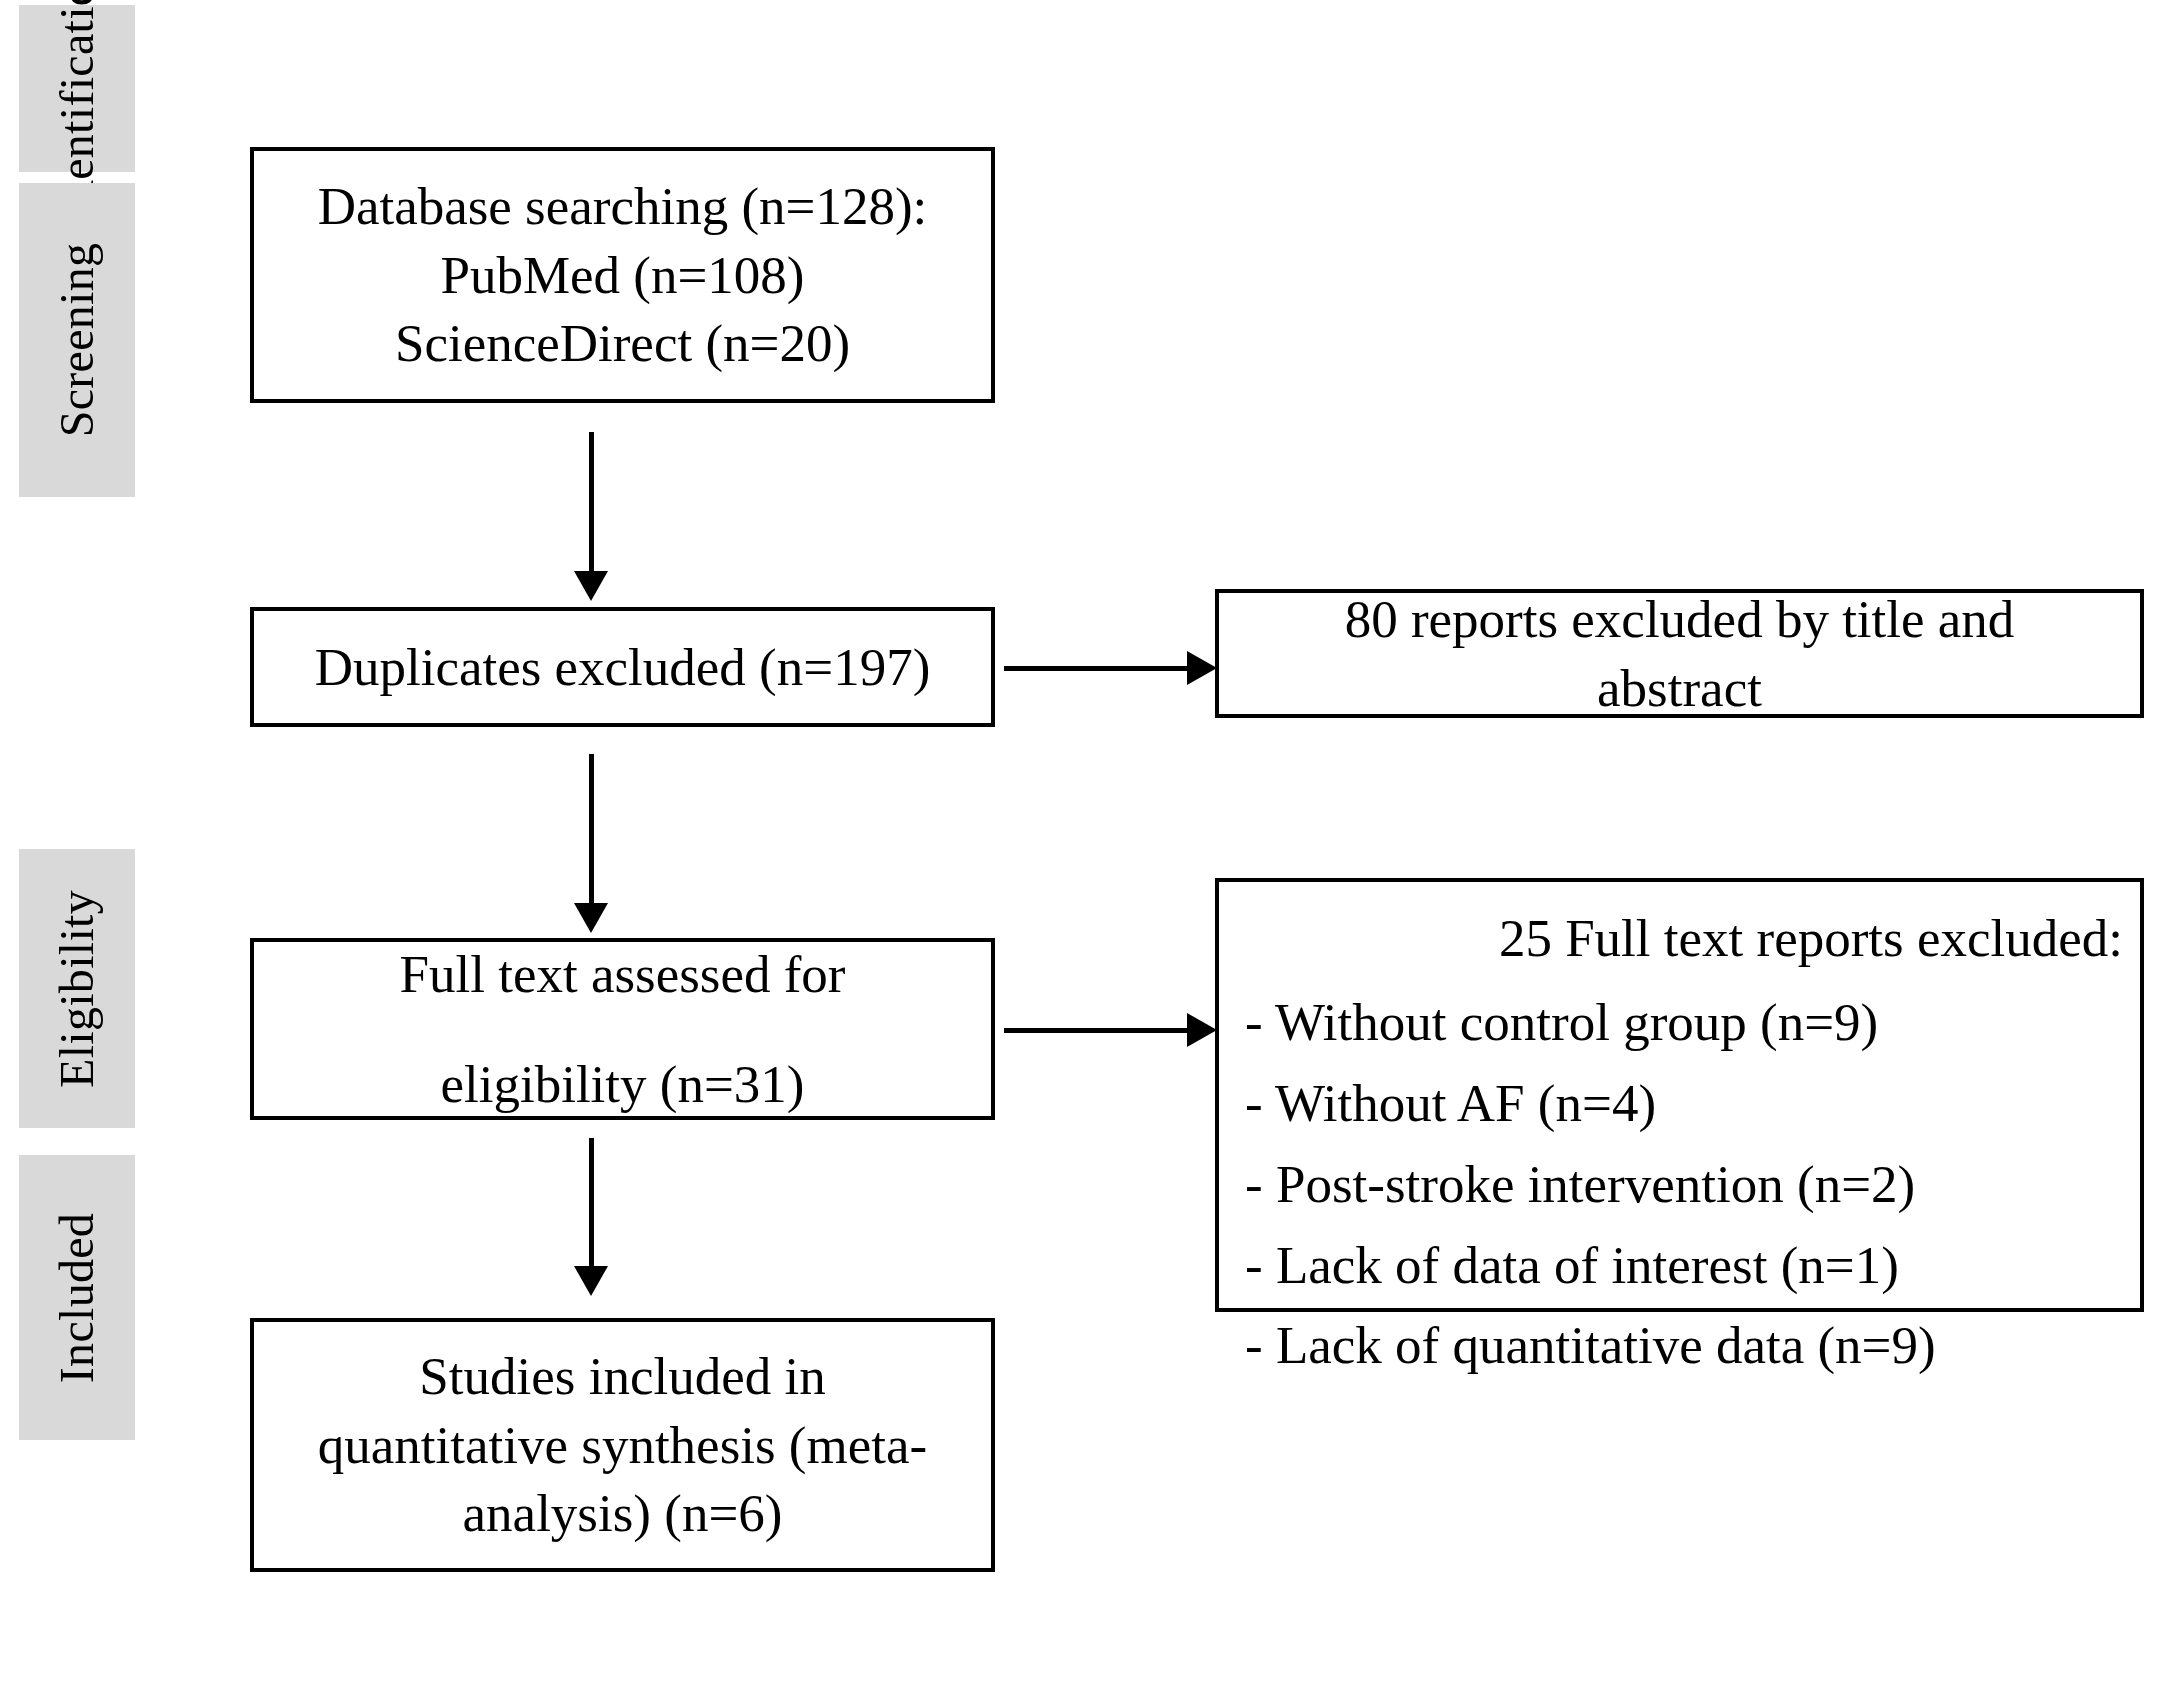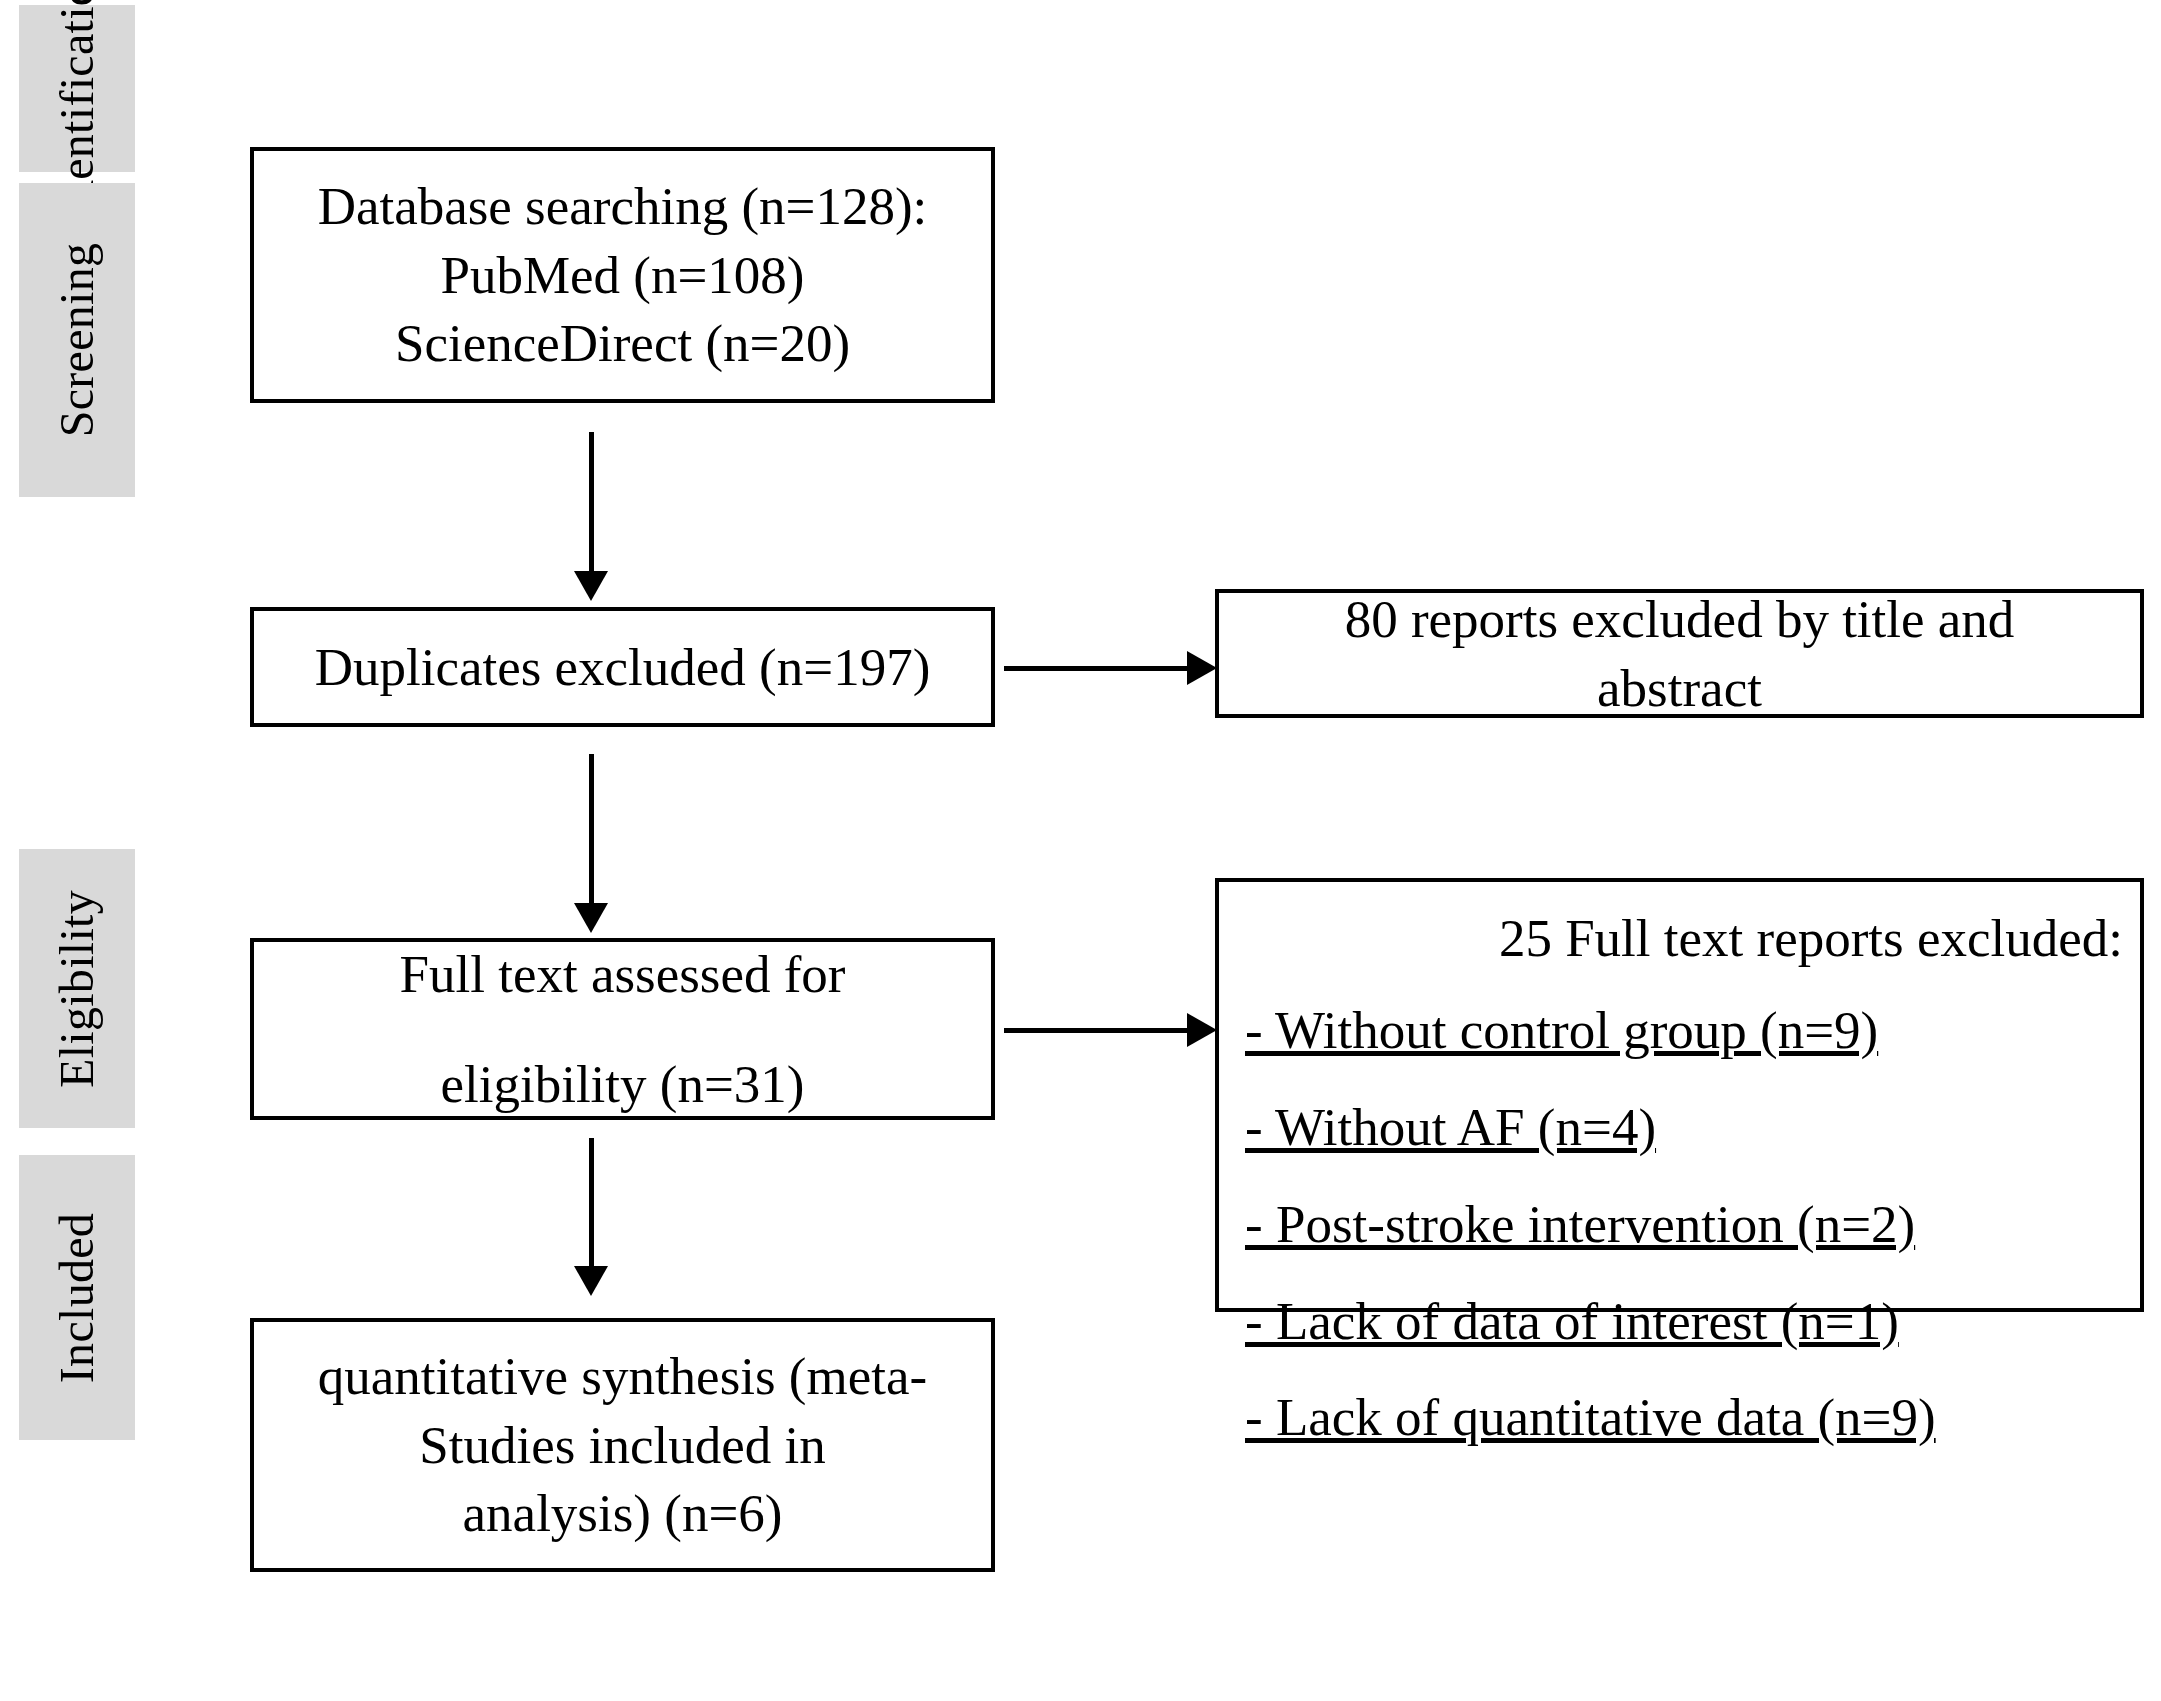--- a/index.html
+++ b/index.html
@@ -56,22 +56,21 @@
   .flow-box.left-align-list .heading{
     display:block;
     text-align:right;
     white-space:nowrap;
     margin-bottom:9px;
     font-family:Liberation Serif, serif;
   }
   .flow-box.left-align-list .bullet{
     display:block;
     white-space:nowrap;
-    margin:14px 0;
-    text-decoration:underline;
+    margin:6px 0;
   }
 
   
   .arrow-v{position:absolute;}
   .arrow-v .shaft{
     position:absolute;
     left:50%;
     top:0;
     width:4.5px;
     margin-left:-1.9px;
@@ -176,19 +175,19 @@
     <span class="bullet">- Lack of data of interest (n=1)</span>
     <span class="bullet">- Lack of quantitative data (n=9)</span>
   </div>
 
   <div class="arrow-v" style="left:574px;top:1138px;width:34px;height:158px;">
     <div class="shaft" style="height:130px;"></div>
     <div class="head"></div>
   </div>
 
   <div class="flow-box" style="left:250px;top:1318px;width:745px;height:254px;">
+    <span class="line">Studies included in</span>
     <span class="line">quantitative synthesis (meta-</span>
-    <span class="line">Studies included in</span>
     <span class="line">analysis) (n=6)</span>
   </div>
 
 </div>
 
 
 </body></html>

